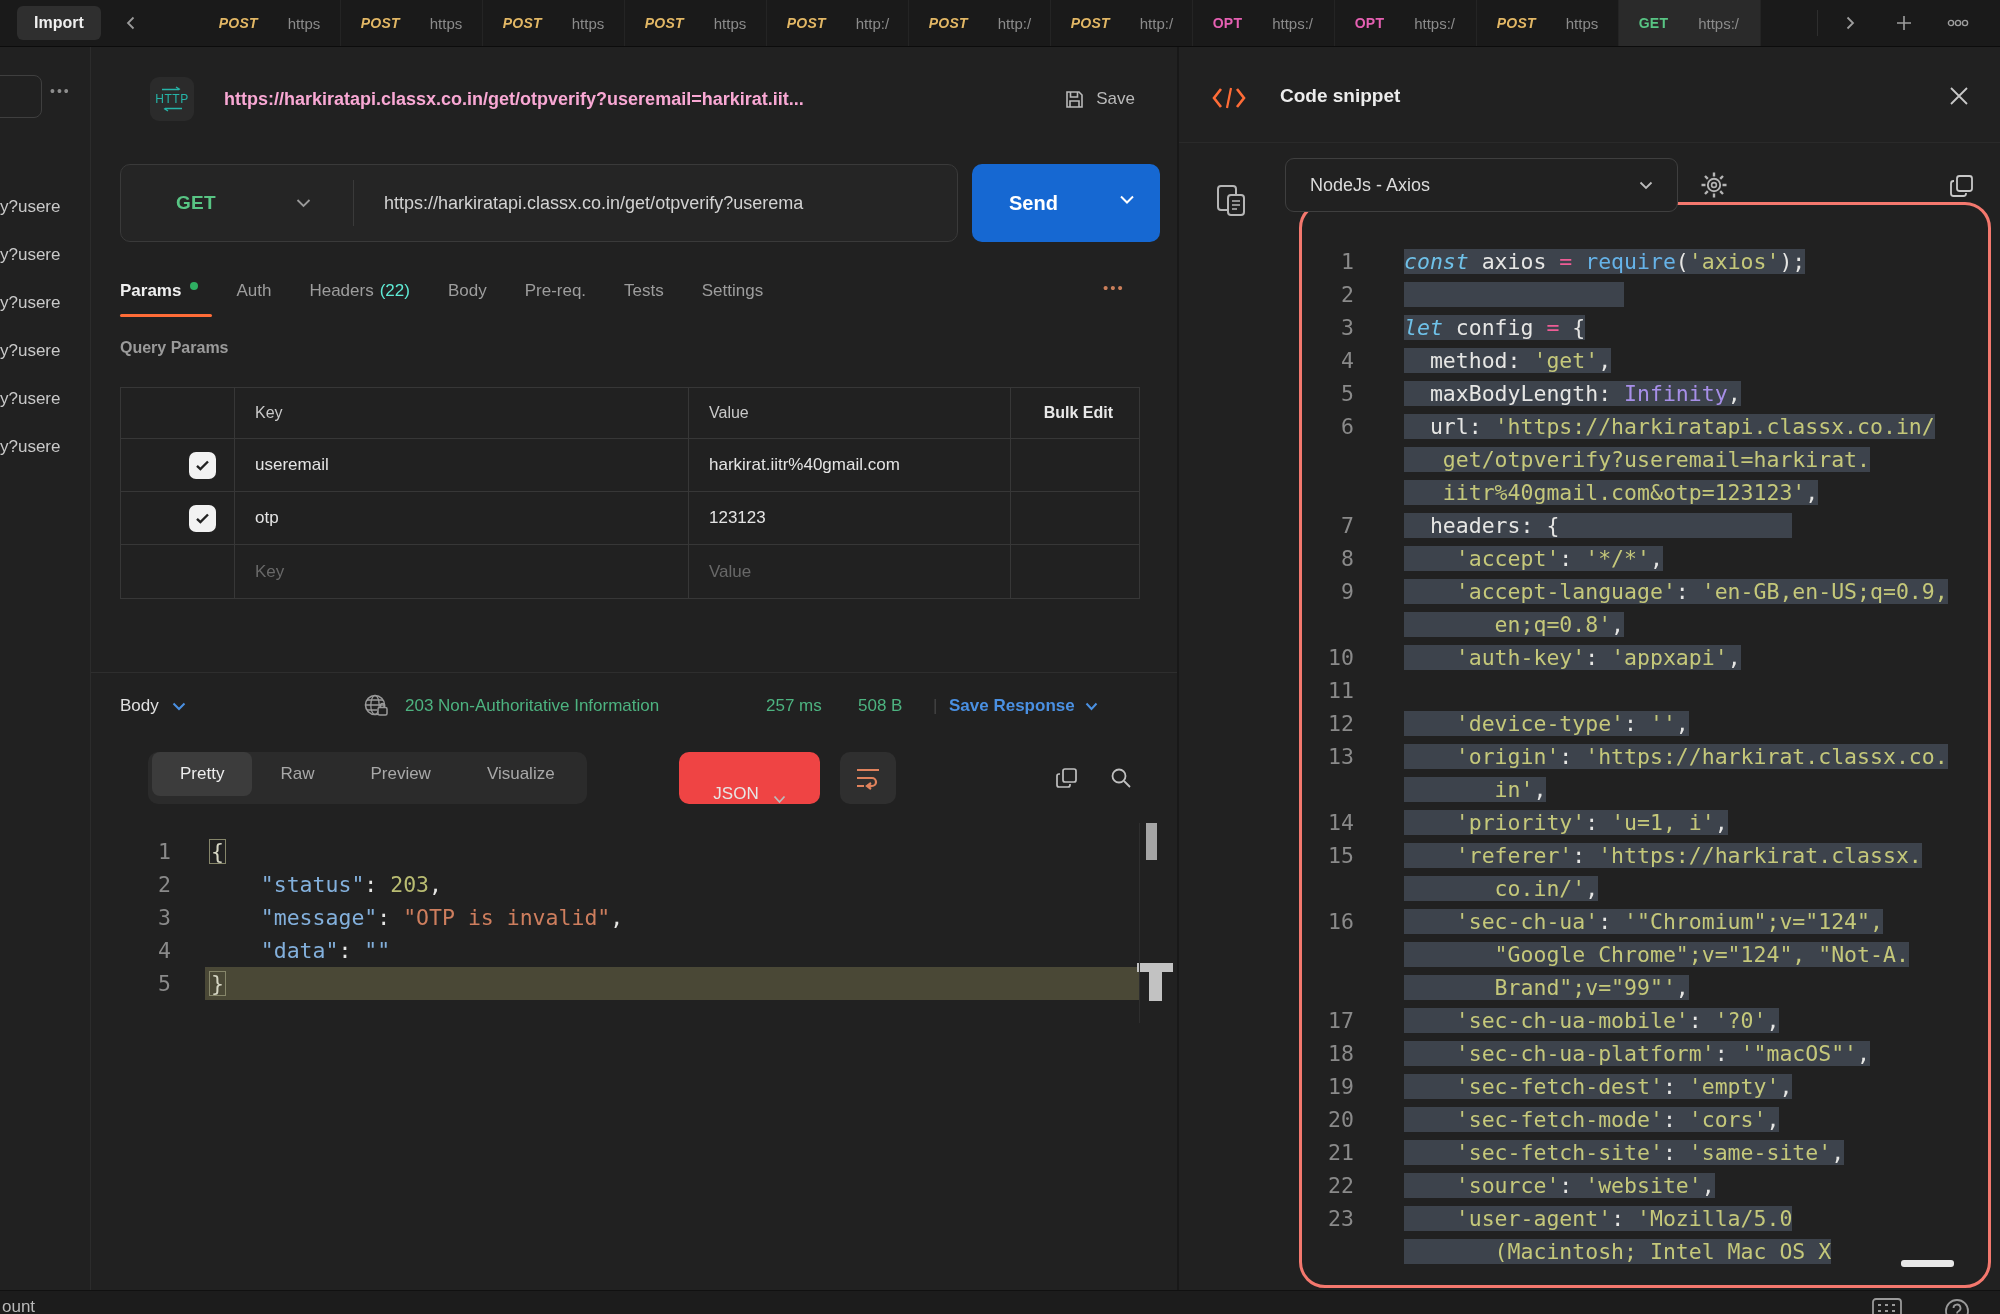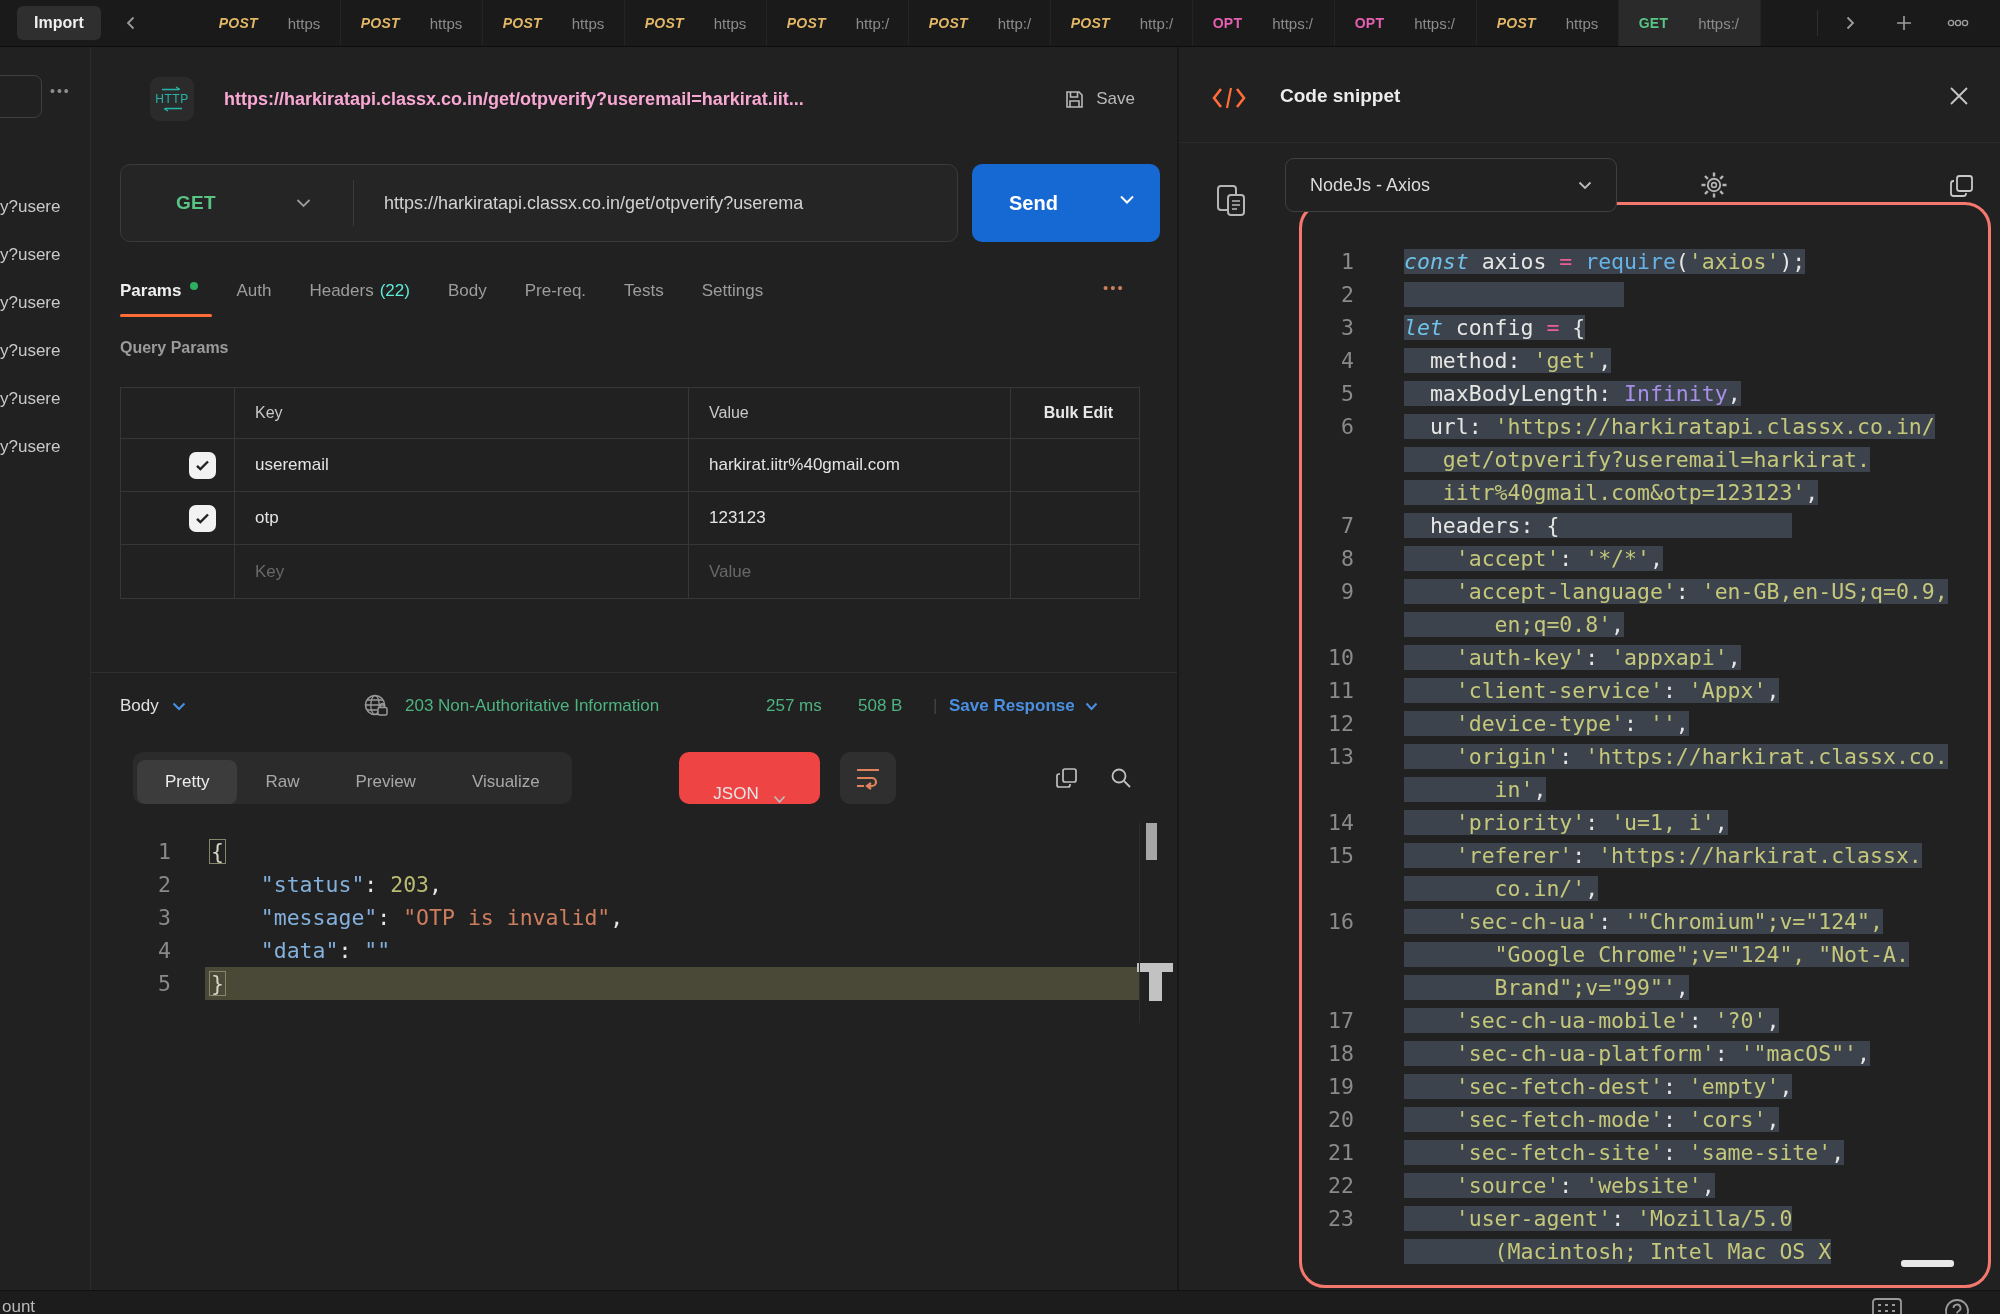--- a/index.html
+++ b/index.html
@@ -101,22 +101,22 @@
   .resp-header { position:absolute; top:638px; left:0; width:100%; height:42px; }
   .resp-header > * { position:absolute; top:0; height:42px; display:flex; align-items:center; }
   .body-dd { left:29px; gap:13px; font-size:17px; color:#e0e0e0; cursor:pointer; }
   .globe { left:270px; color:#9a9a9a; }
   .st-status { left:314px; color:var(--status_green); font-size:17px; }
   .st-time   { left:675px; color:var(--status_green); font-size:17px; }
   .st-size   { left:767px; color:var(--status_green); font-size:17px; }
   .st-pipe   { left:842px; color:#444; font-size:17px; }
   .save-resp { left:858px; gap:10px; color:var(--link_blue); font-size:17px; font-weight:600; cursor:pointer; }
   .view-row { position:absolute; top:705px; left:0; width:100%; height:52px; }
-  .seg { position:absolute; left:42px; top:0; height:52px; background:#2b2b2b; border-radius:10px;
-    display:flex; align-items:flex-end; padding:0 4px; }
+  .seg { position:absolute; left:57px; top:0; height:52px; background:#2b2b2b; border-radius:10px;
+    display:flex; align-items:flex-start; padding:0 4px; }
   .seg-item { padding:0 28px; height:44px; display:flex; align-items:center; font-size:17px;
     color:#a8a8a8; cursor:pointer; border-radius:8px; }
   .seg-item.active { background:#3c3c3c; color:#ededed; }
   .fmt-dd { position:absolute; left:588px; top:0; width:141px; height:52px; background:#ef4444;
     border-radius:10px; display:flex; align-items:flex-end; justify-content:center; gap:14px;
     font-size:17px; color:#e6e6e6; cursor:pointer; }
   .wrap-btn { position:absolute; left:749px; top:0; width:56px; height:52px; background:#2f2f2f;
     border-radius:10px; display:flex; align-items:center; justify-content:center; cursor:pointer; }
   .resp-icons { position:absolute; right:44px; top:0; height:52px; display:flex; gap:30px; align-items:center; }
   .resp-icons .ico { color:#c0c0c0; cursor:pointer; display:flex; }
@@ -146,21 +146,21 @@
   .cursor-t .stem{ position:absolute; left:12px; top:0; width:13px; height:38px; background:#c2c2c2; }
   .resp-scrollthumb { position:absolute; left:1055px; top:776px; width:11px; height:37px; background:#a5a5a5; }
   .resp-track { position:absolute; left:1048px; top:776px; width:1px; height:200px; background:#2e2e2e; }
   
   .sn-header { position:absolute; top:38px; left:0; width:100%; height:46px; display:flex; }
   .sn-code-ico { margin-left:33px; color:var(--accent_orange); font-weight:700; }
   .sn-title { margin-left:34px; font-size:19px; font-weight:600; color:#ececec; }
   .sn-close { position:absolute; right:30px; color:#c8c8c8; cursor:pointer; display:flex; }
   .sn-divider { position:absolute; top:95px; left:0; width:100%; height:1px; background:#2a2a2a; }
   .rail-ico { position:absolute; left:36px; top:136px; color:#b5b5b5; cursor:pointer; }
-  .lang-dd { position:absolute; left:106px; top:111px; width:332px; height:54px; background:#212121;
+  .lang-dd { position:absolute; left:106px; top:111px; width:393px; height:54px; background:#212121;
     border:1px solid #3f3f3f; border-radius:9px; display:flex; align-items:center;
     padding:0 24px; font-size:18px; color:#dcdcdc; cursor:pointer; z-index:3; }
   .lang-dd .chev { margin-left:auto; color:#bcbcbc; display:flex; }
   .gear { position:absolute; left:520px; top:123px; color:#b5b5b5; cursor:pointer; }
   .sn-copy { position:absolute; right:24px; top:125px; color:#c8c8c8; cursor:pointer; }
   .code-rect { position:absolute; left:120px; top:155px; width:692px; height:1086px;
     border:3px solid var(--snippet_border); border-radius:26px; overflow:hidden; }
   .sn-editor { position:absolute; left:16px; top:40px; width:660px; }
   .sn-editor .ln { width:36px; }
   .sn-editor .ct { margin-left:50px; width:568px; }
@@ -564,21 +564,20 @@
             <span class="ln">9</span>
             <span class="ct"><span class="sel"><span class="tk-pl">    </span><span class="tk-sstr">'accept-language'</span><span class="tk-pl">: </span><span class="tk-sstr">'en-GB,en-US;q=0.9,
        en;q=0.8'</span><span class="tk-pl">,</span></span></span>
           </div>
           <div class="cl">
             <span class="ln">10</span>
             <span class="ct"><span class="sel"><span class="tk-pl">    </span><span class="tk-sstr">'auth-key'</span><span class="tk-pl">: </span><span class="tk-sstr">'appxapi'</span><span class="tk-pl">,</span></span></span>
           </div>
           <div class="cl">
             <span class="ln">11</span>
-            <span class="ct"><span class="sel"><span class="tk-pl">    </span><span class="tk-sstr">'client-service'</span><span class="tk-pl">: </span><span class="tk-sstr">'Appx'</span><span class="tk-pl">,</span></span></span>
           </div>
           <div class="cl">
             <span class="ln">12</span>
             <span class="ct"><span class="sel"><span class="tk-pl">    </span><span class="tk-sstr">'device-type'</span><span class="tk-pl">: </span><span class="tk-sstr">''</span><span class="tk-pl">,</span></span></span>
           </div>
           <div class="cl">
             <span class="ln">13</span>
             <span class="ct"><span class="sel"><span class="tk-pl">    </span><span class="tk-sstr">'origin'</span><span class="tk-pl">: </span><span class="tk-sstr">'https://harkirat.classx.co.
        in'</span><span class="tk-pl">,</span></span></span>
           </div>

